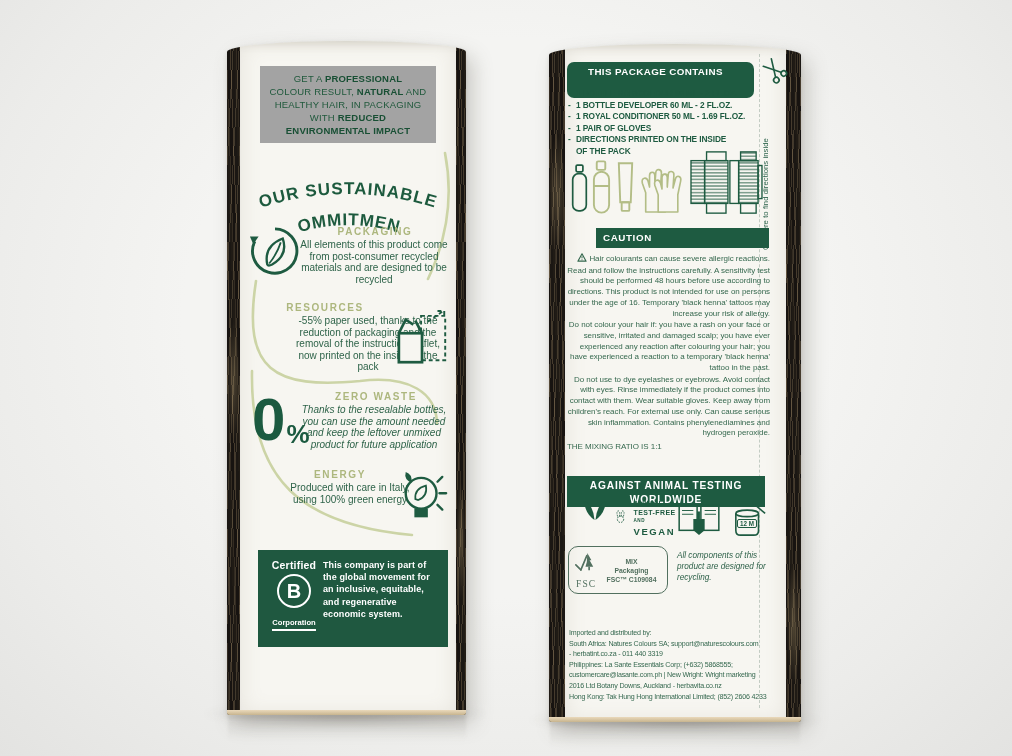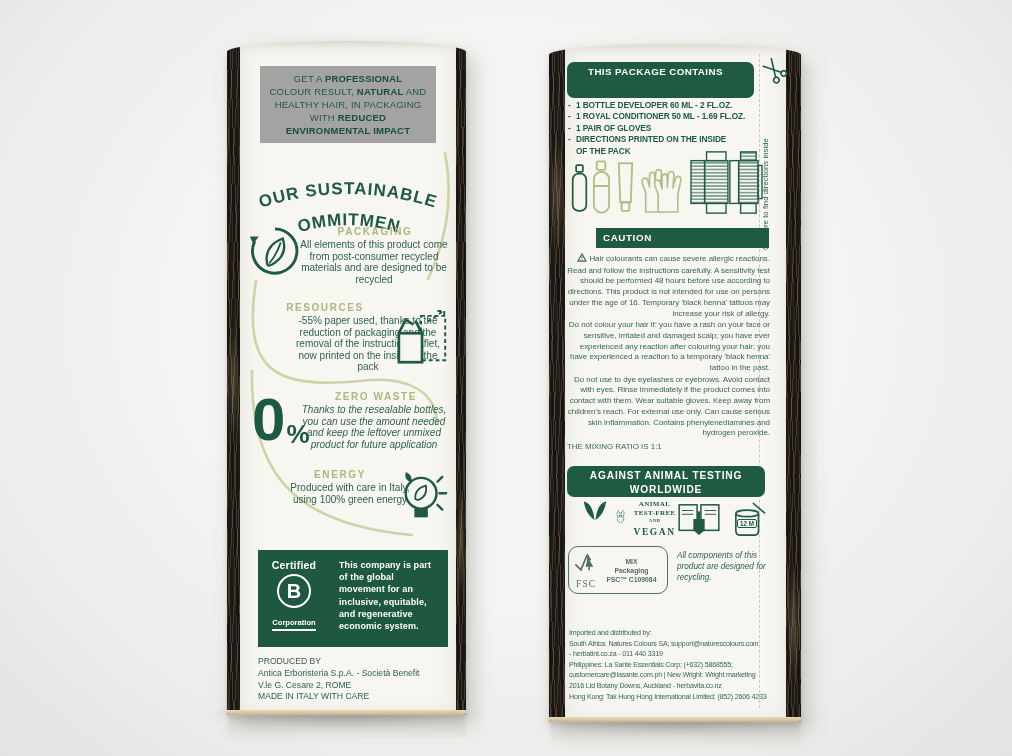--- a/index.html
+++ b/index.html
@@ -30,21 +30,21 @@
   .eco-banner b{color:#184f34;}
   .sec-title{position:absolute;color:#adb77e;font-weight:bold;font-size:10px;
         letter-spacing:1.6px;text-align:center;}
   .sec-text{position:absolute;color:#2e6349;font-size:10px;line-height:11.5px;text-align:center;}
   .flowline{position:absolute;left:0;top:0;pointer-events:none;}
   .zero{position:absolute;left:12px;top:350px;color:#1b5a40;font-weight:bold;
         display:flex;align-items:flex-end;}
   .zero .d{font-size:60px;line-height:58px;}
   .zero .p{font-size:26px;line-height:30px;margin-left:1px;}
   .bcorp{position:absolute;left:18px;top:509px;width:174px;height:79px;background:#1f5840;
-        color:#fff;display:flex;gap:17px;padding:9px 8px;}
+        color:#fff;display:flex;gap:1px;padding:9px 8px;}
   .bcorp .logo{width:56px;text-align:center;flex:none;}
   .bcorp .cert{font-size:10.5px;font-weight:bold;letter-spacing:.2px;}
   .bcorp .bcircle{width:30px;height:30px;border:2.5px solid #fff;border-radius:50%;
         margin:3px auto 3px;font-size:20px;font-weight:bold;line-height:30px;}
   .bcorp .corp{font-size:7.6px;font-weight:bold;border-bottom:2px solid #fff;
         display:inline-block;padding-bottom:1.5px;}
   .bcorp .msg{font-size:9px;font-weight:bold;line-height:12.2px;letter-spacing:.1px;}
   .produced{position:absolute;left:18px;top:615px;color:#2f6349;font-size:8.6px;line-height:11.8px;}
   
   .gbar{position:absolute;background:#1e5b41;color:#fff;font-weight:bold;}
@@ -54,24 +54,24 @@
         font-size:8.3px;font-weight:bold;line-height:11.6px;letter-spacing:-.1px;}
   .c-row{display:flex;}
   .c-row .dash{width:8px;flex:none;}
   .bar-caution{left:2px;top:184px;width:166px;height:20px;font-size:9.8px;
         line-height:20px;padding-left:7px;letter-spacing:.6px;margin-left:29px;}
   .caution-text{position:absolute;left:2px;top:209px;width:203px;color:#35684e;
         font-size:8px;line-height:10.7px;letter-spacing:-.05px;}
   .caution-text .cpara{margin:0 0 1px 0;text-align:right;}
   .warn-icon{display:inline-block;vertical-align:-1px;margin-right:2px;}
   .mixing{margin-top:3px;}
-  .bar-animal{left:2px;top:422px;width:198px;height:31px;text-align:center;
-        font-size:10.2px;line-height:13.5px;letter-spacing:.8px;padding-top:3px;box-sizing:border-box;border-radius:7px;}
+  .bar-animal{left:2px;top:432px;width:198px;height:31px;text-align:center;
+        font-size:10.2px;line-height:13.5px;letter-spacing:.8px;padding-top:3px;box-sizing:border-box;}
   .vegan{position:absolute;left:16px;top:456px;display:flex;gap:5px;color:#1e5b41;}
-  .vegan .txt{text-align:center;font-weight:bold;line-height:8.5px;font-family:Liberation Serif, serif;}
+  .vegan .txt{font-weight:bold;line-height:8.5px;}
   .vegan .t1{font-size:7px;letter-spacing:.4px;}
   .vegan .t3{font-size:4.6px;letter-spacing:.6px;}
   .vegan .t4{font-size:9.5px;letter-spacing:1.6px;margin-top:2px;}
   .jar-wrap{position:absolute;left:168px;top:457px;width:34px;height:38px;}
   .jar-label{position:absolute;left:4px;top:18px;font-size:6.3px;font-weight:bold;color:#1e5b41;
         border:1px solid #1e5b41;border-radius:2px;padding:0 2px;background:#f7f6f1;}
   .fsc{position:absolute;left:3px;top:502px;width:100px;height:48px;border:1.5px solid #52705f;
         border-radius:10px;display:flex;align-items:center;gap:5px;padding:2px 5px;box-sizing:border-box;
         color:#52705f;}
   .fsc .mark{text-align:right;flex:none;}
@@ -188,26 +188,20 @@
 
       <div class="bcorp">
         <div class="logo">
           <div class="cert">Certified</div>
           <div class="bcircle">B</div>
           <span class="corp">Corporation</span>
         </div>
         <div class="msg">This company is part of the global movement for an inclusive, equitable, and regenerative economic system.</div>
       </div>
 
-      <div class="produced">
-        <div>PRODUCED BY</div>
-        <div>Antica Erboristeria S.p.A. - Società Benefit</div>
-        <div>V.le G. Cesare 2, ROME</div>
-        <div>MADE IN ITALY WITH CARE</div>
-      </div>
     </div>
     <div class="bottom-edge"></div>
   </div>
 
   <div class="box" style="left:549px;top:44px;width:252px;height:678px;">
     <div class="hair" style="left:0;width:16px;">
         <div class="glow" style="top:90px;"></div>
       </div>
     <div class="hair" style="right:0;width:15px;">
         <div class="glow" style="top:520px;"></div>

